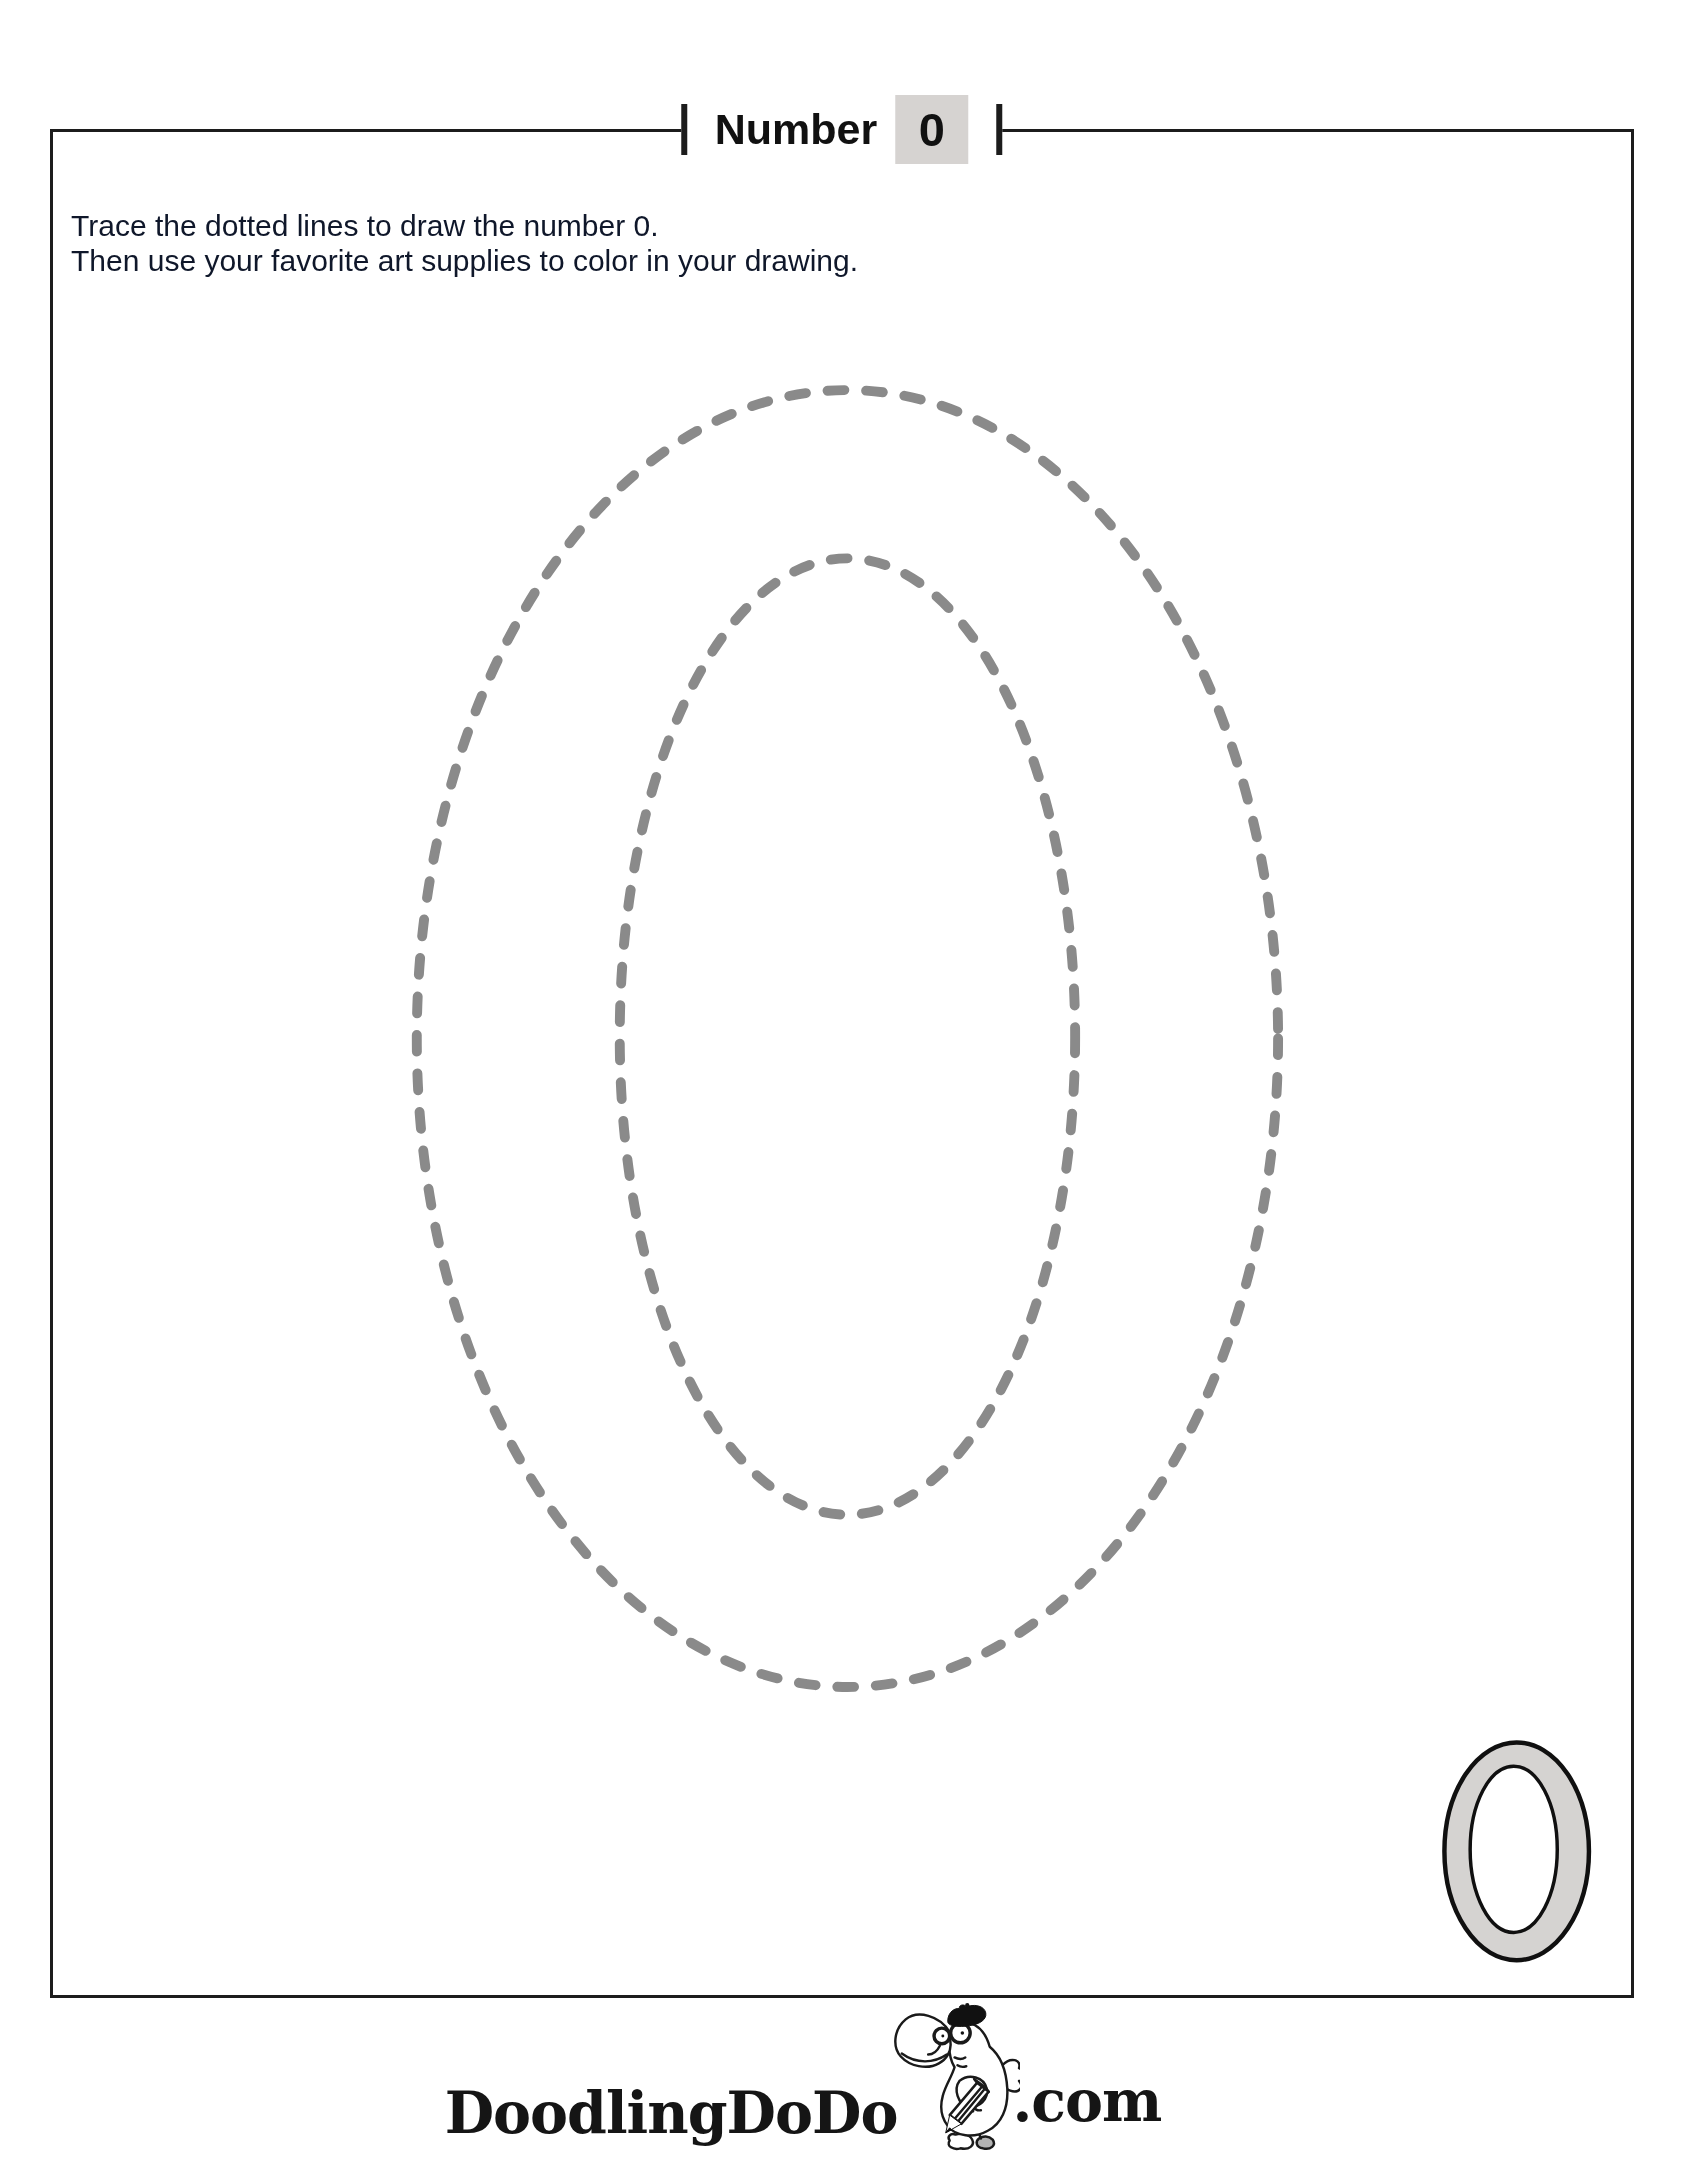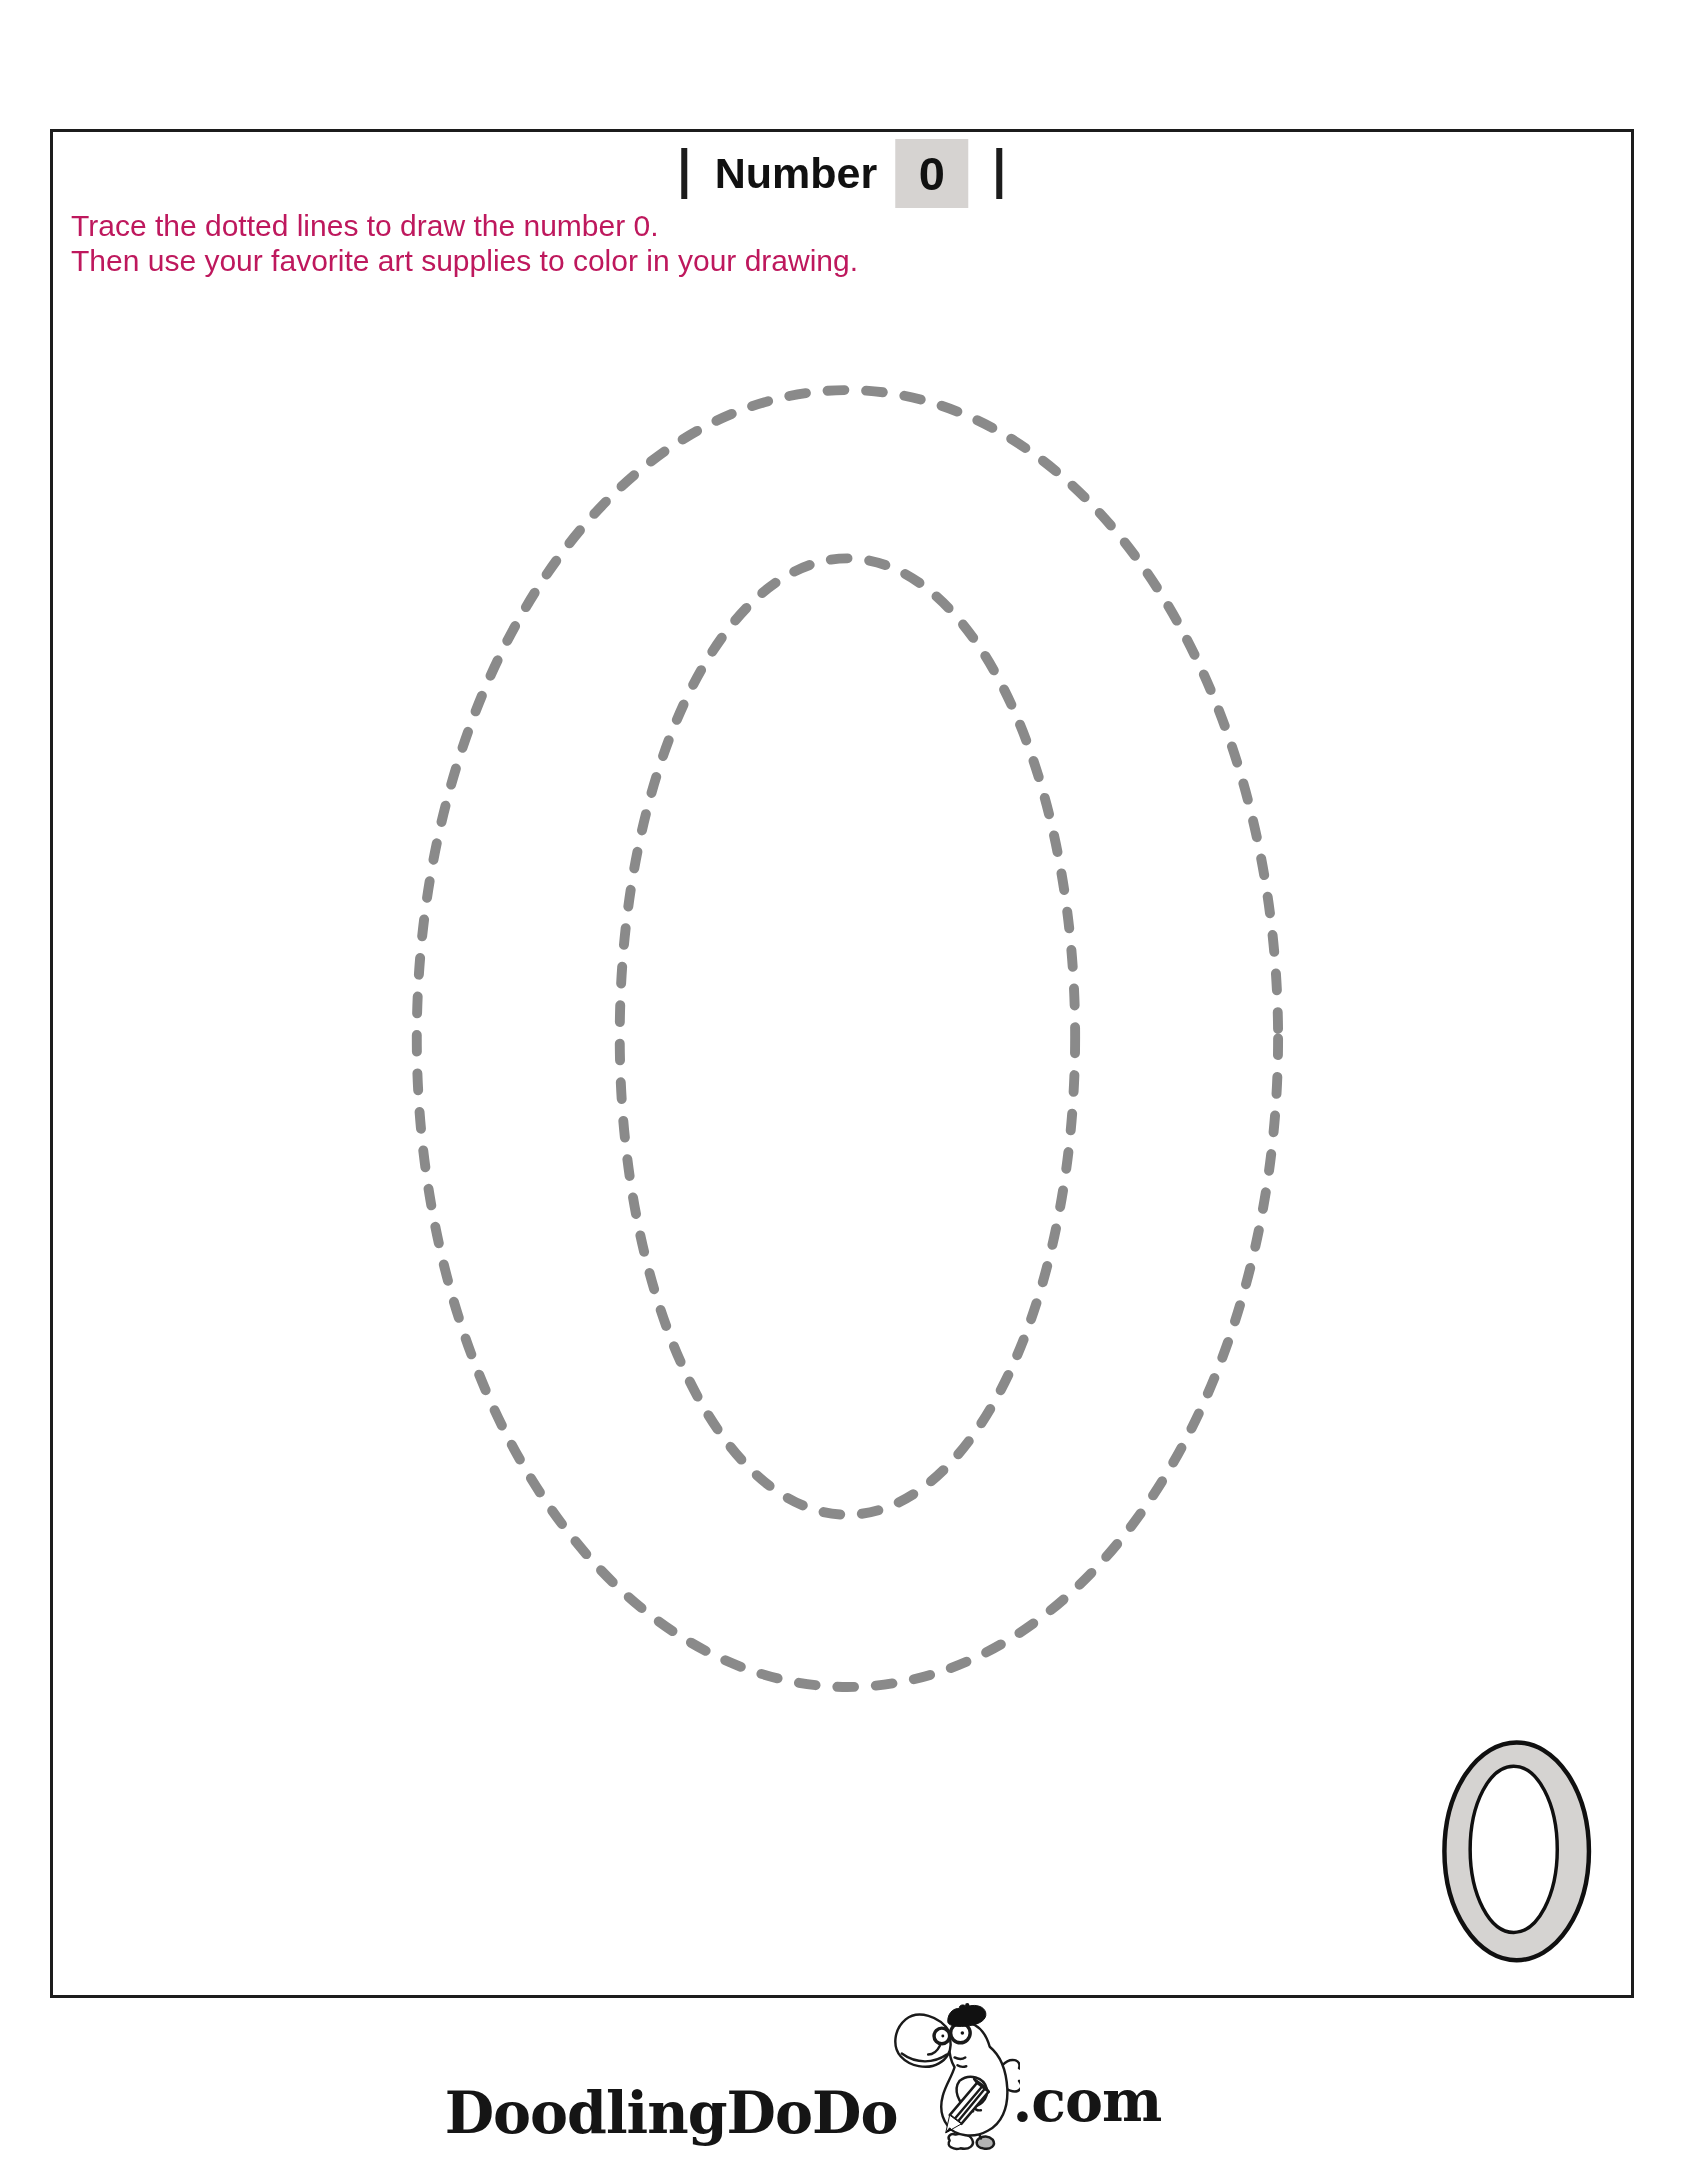--- a/index.html
+++ b/index.html
@@ -8,36 +8,36 @@
     overflow:hidden;font-family:"Liberation Sans",sans-serif;color:#111;
   }
   
   .frame{
     position:absolute;left:50px;top:129px;width:1584px;height:1869px;
     border:3px solid #1c1c1c;box-sizing:border-box;background:transparent;
   }
   
   .title-row{
     position:absolute;top:95px;left:50%;transform:translateX(-50%);
-    height:69px;display:flex;align-items:center;background:#ffffff;z-index:3;margin-top:44px;
+    height:69px;display:flex;align-items:center;background:#ffffff;z-index:3;
   }
   .title-tick{width:6px;height:51px;background:#1c1c1c;}
   .title-word{
     margin:0 0 0 28px;font-size:43px;font-weight:bold;letter-spacing:0;
     line-height:69px;white-space:nowrap;
   }
   .title-numbox{
     margin-left:18px;width:73px;height:69px;display:flex;align-items:center;
     justify-content:center;font-size:47px;font-weight:bold;
   }
   .title-row .title-tick:last-child{margin-left:28px;}
   
   .instructions{
     position:absolute;left:71px;top:208px;font-size:30px;line-height:35px;
-    color:#be185d;z-index:2;
+    color:#0f172a;z-index:2;
   }
   
   .figure-layer{position:absolute;left:0;top:0;z-index:1;}
   .trace{fill:none;stroke-width:10;stroke-linecap:round;stroke-dasharray:17 22;}
   .glyph-outer{stroke:#101010;stroke-width:4.5;}
   .glyph-inner{fill:#ffffff;stroke:#101010;stroke-width:3.5;}
   
   .footer{
     position:absolute;left:0;top:2002px;width:1606px;display:flex;
     justify-content:center;align-items:flex-end;z-index:3;

